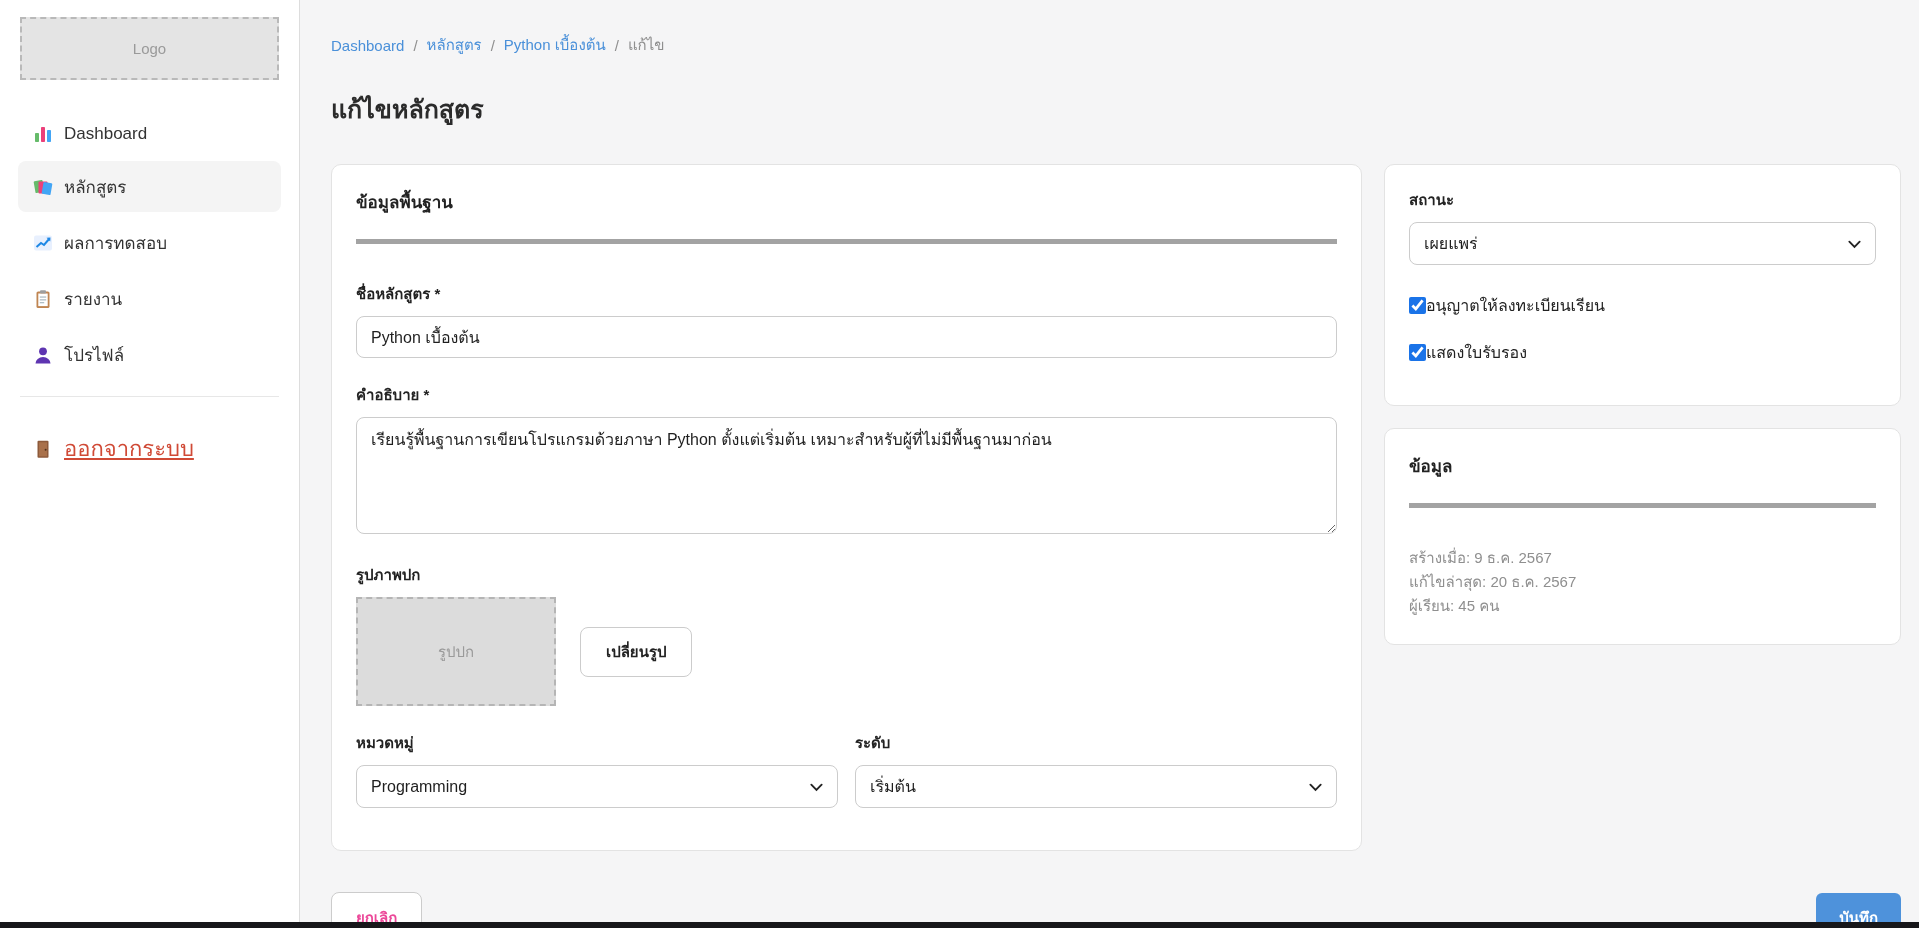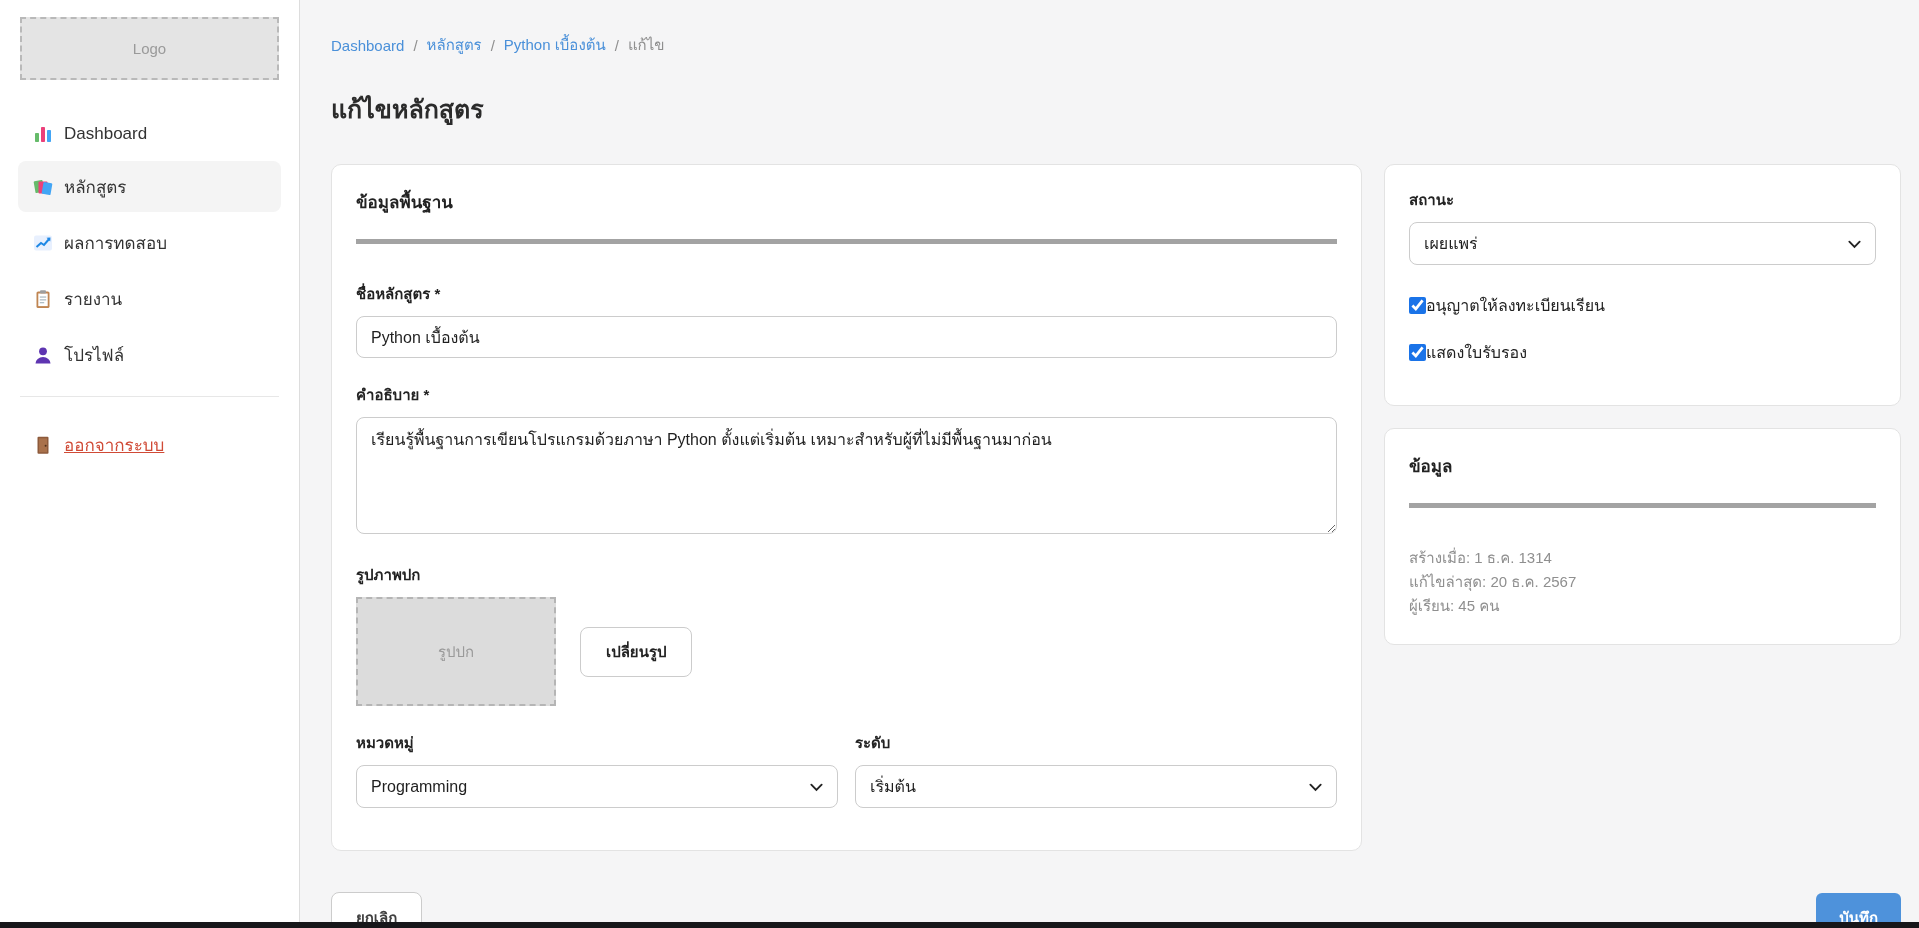--- a/index.html
+++ b/index.html
@@ -25,21 +25,21 @@
   .nav-item {
     display: flex; align-items: center; gap: 11px;
     padding: 12px 15px; border-radius: 8px;
     font-size: 17px; color: #333; margin-bottom: 5px; cursor: pointer;
   }
   .nav-item.active { background: #f4f4f4; }
   .icon svg { display: block; }
   .sidebar-divider { border: none; border-top: 1px solid #e7e7e7; margin: 16px 2px 24px 2px; }
   .logout-link {
     display: flex; align-items: center; gap: 11px;
-    padding: 10px 15px; font-size: 17px; cursor: pointer;
+    padding: 10px 15px; font-size: 22px; cursor: pointer;
   }
   .logout-link .logout-text { color: #d04a36; text-decoration: underline; }
   
   .main { margin-left: 300px; padding: 33px 18px 0 31px; }
   .breadcrumb { display: flex; gap: 9px; font-size: 15px; align-items: center; }
   .breadcrumb .crumb-link { color: #4a90d9; text-decoration: none; cursor: pointer; }
   .breadcrumb .crumb-sep, .breadcrumb .crumb-current { color: #8f8f8f; }
   .page-title { font-size: 25px; font-weight: bold; color: #2b2b2b; margin: 32px 0 35px 0; }
   .content { display: flex; gap: 22px; align-items: flex-start; }
   .card {
@@ -86,21 +86,21 @@
   .select .chevron { position: absolute; right: 13px; top: 14px; }
   .checkbox-row { display: flex; align-items: center; margin-bottom: 22px; font-size: 16px; color: #222; }
   .checkbox-row input[type="checkbox"] { width: 17px; height: 17px; accent-color: #1a73e8; cursor: pointer; }
   .status-group { margin-bottom: 28px; }
   .info-line { color: #8f8f8f; font-size: 15px; line-height: 1.6; }
   .footer-row { display: flex; justify-content: space-between; align-items: center; margin-top: 41px; }
   .cancel-btn {
     background: #fff; border: 1px solid #cccccc; border-radius: 8px;
     padding: 13px 24px; font-family: inherit; cursor: pointer;
   }
-  .cancel-btn .cancel-text { color: #404040; text-decoration: underline; font-size: 15px; font-weight: bold; }
+  .cancel-btn .cancel-text { color: #ec4899; text-decoration: underline; font-size: 15px; font-weight: bold; }
   .save-btn {
     background: #4e92db; color: #fff; border: none; border-radius: 6px;
     padding: 13px 23px; font-size: 15px; font-weight: bold; font-family: inherit; cursor: pointer;
   }
   .bottom-bar { position: fixed; left: 0; right: 0; bottom: 0; height: 6px; background: #17171a; }
 </style>
 </head>
 <body>
 
 <aside class="sidebar">
@@ -264,21 +264,21 @@
         </label>
 
         <label class="checkbox-row" style="margin-bottom:0;">
           <input type="checkbox" checked="true" style="">
           <span>แสดงใบรับรอง</span>
         </label>
       </section>
 
       <section class="card info-card">
         <div class="card-title">ข้อมูล</div>
-        <div class="info-line">สร้างเมื่อ: 1 ธ.ค. 1314</div>
+        <div class="info-line">สร้างเมื่อ: 9 ธ.ค. 2567</div>
         <div class="info-line">แก้ไขล่าสุด: 20 ธ.ค. 2567</div>
         <div class="info-line">ผู้เรียน: 45 คน</div>
       </section>
 
     </div>
   </div>
 
   <div class="footer-row">
     <button class="cancel-btn">
       <span class="cancel-text">ยกเลิก</span>

